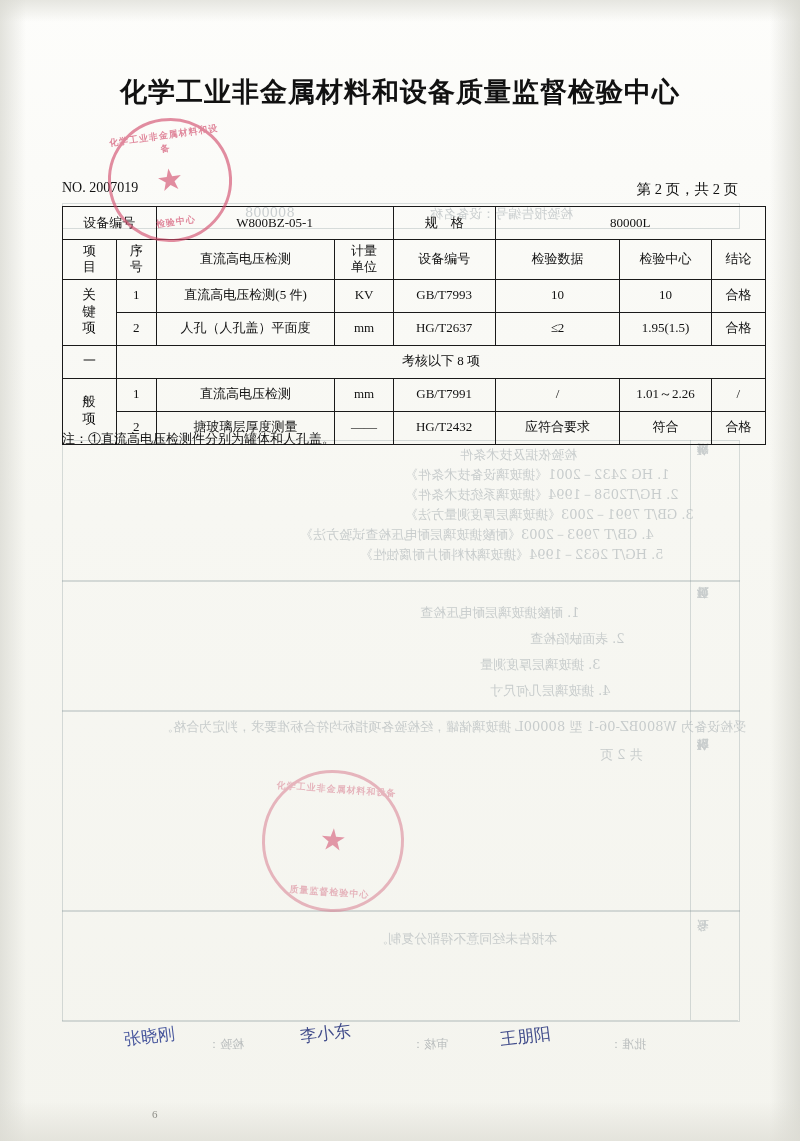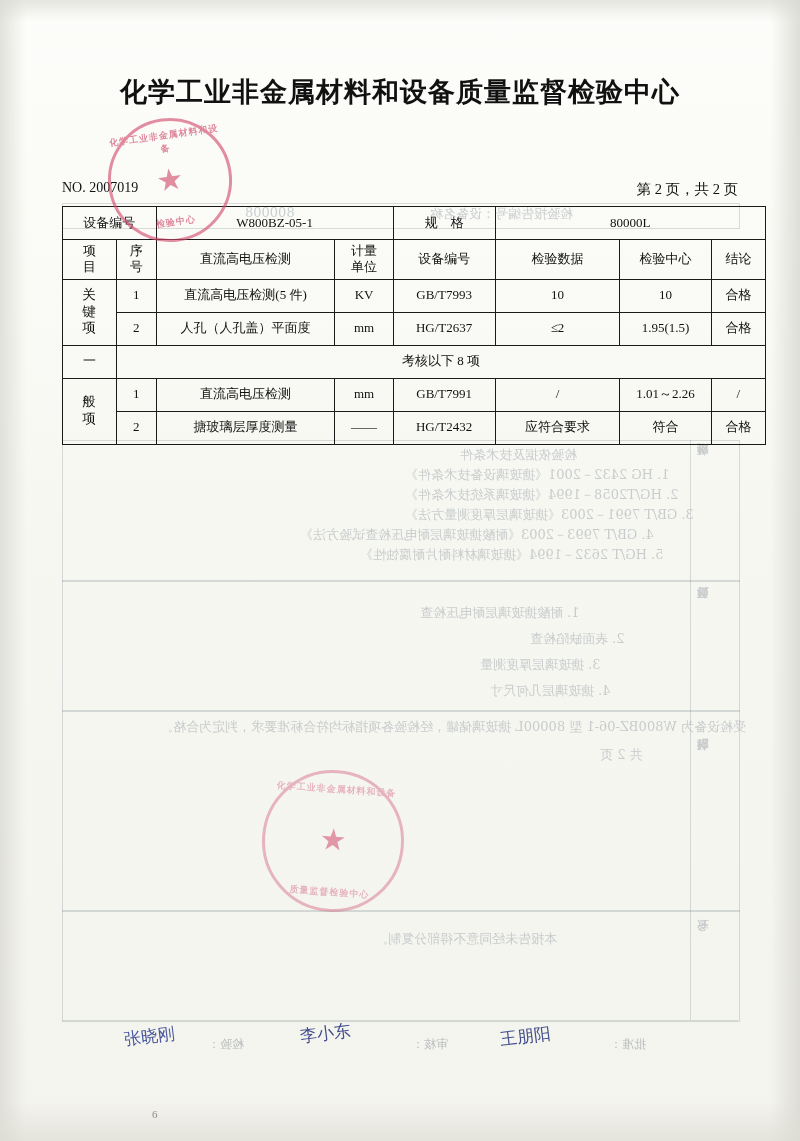--- a/index.html
+++ b/index.html
@@ -265,20 +265,21 @@
           <td class="left">搪玻璃层厚度测量</td>
           <td>——</td>
           <td>HG/T2432</td>
           <td>应符合要求</td>
           <td>符合</td>
           <td>合格</td>
         </tr>
       </tbody>
     </table>
 
+    <div class="note">注：①直流高电压检测件分别为罐体和人孔盖。</div>
 
     <div class="stamp stamp-top">
       <div class="stamp-text-top">
         <div class="stamp-arc" style="top:8px;">化学工业非金属材料和设备</div>
         <div style="position:absolute;top:44px;width:100%;text-align:center;">
           <span class="star">★</span>
         </div>
         <div class="stamp-bottom-text">检验中心</div>
       </div>
     </div>

